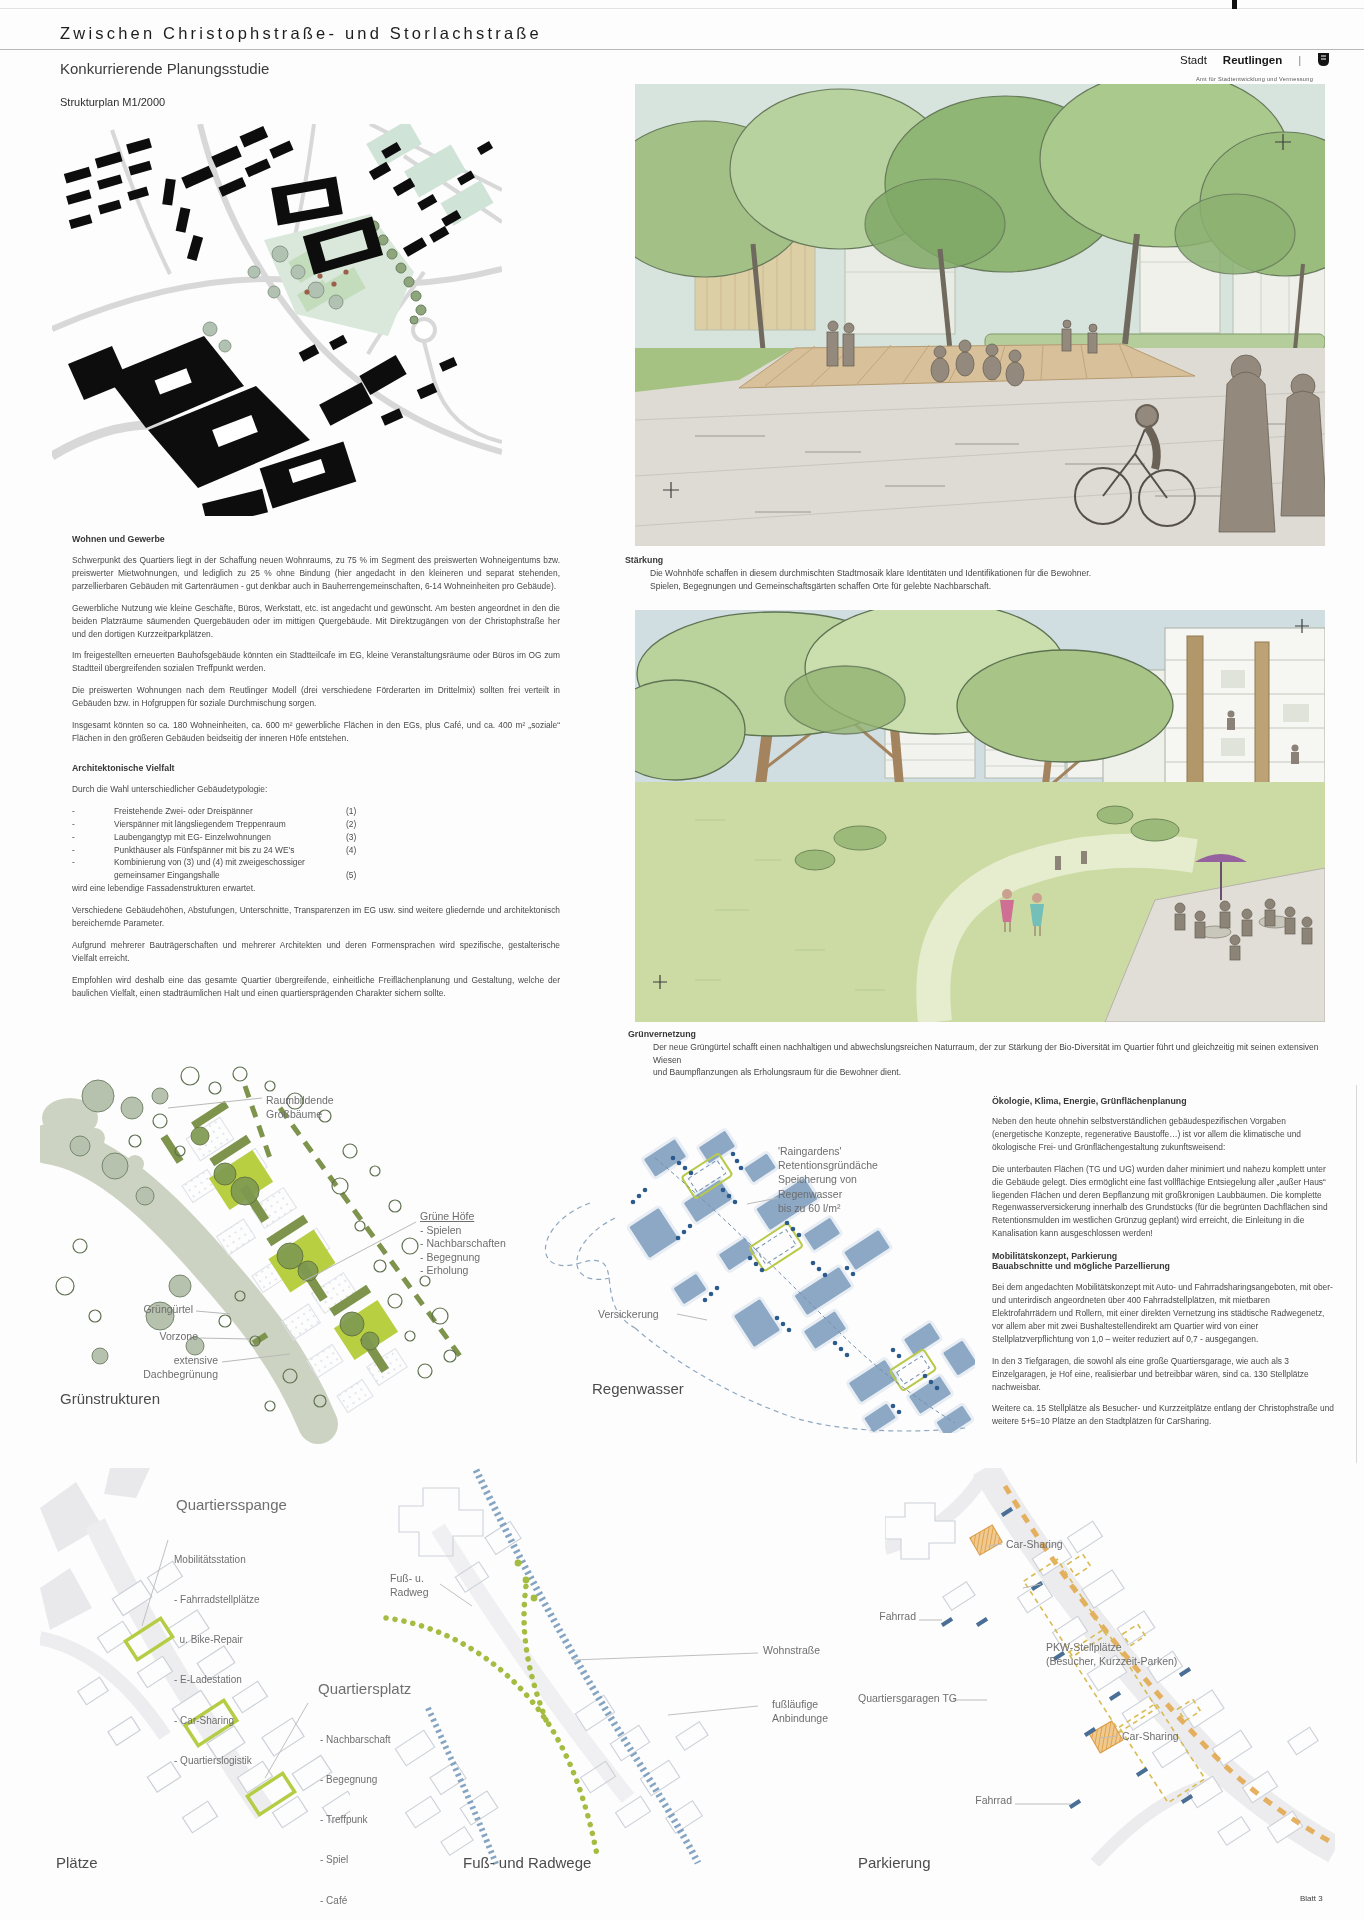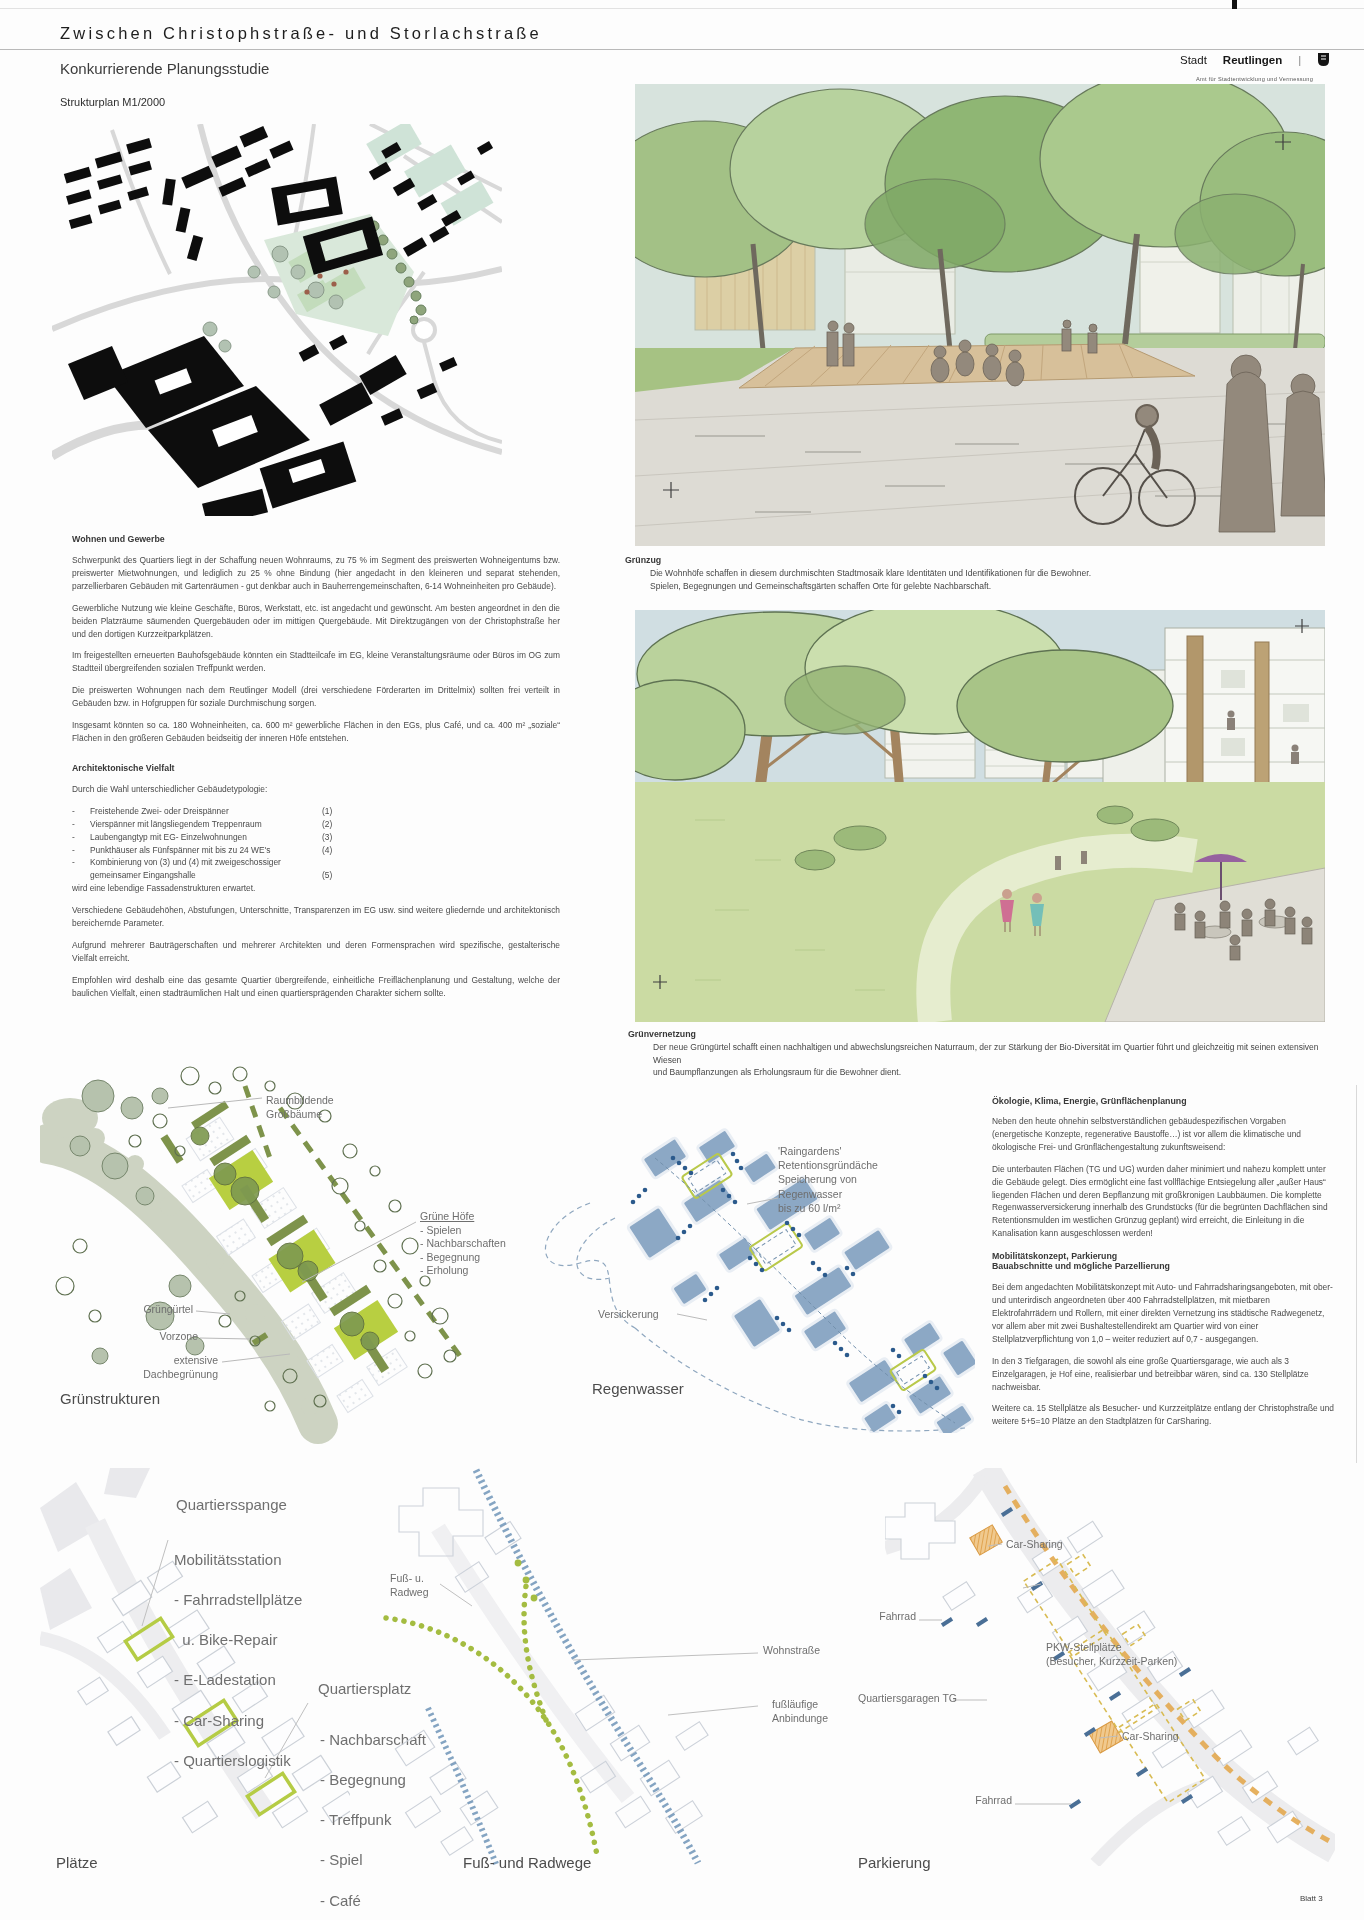--- a/index.html
+++ b/index.html
@@ -14,32 +14,32 @@
   .logo-row{display:flex;align-items:center;gap:16px;font-size:11.5px;color:#161616;}
   .logo-dept{font-size:5.6px;color:#555;letter-spacing:.3px;}
   
   .flow{display:block;}
   .sec-h{font-size:8.8px;font-weight:700;color:#383838;margin:0 0 10px 0;}
   .body-text p{margin:0 0 9px 0;font-size:8.4px;line-height:12.9px;text-align:justify;}
   .body-text.rag p{text-align:left;}
   .typ-intro{font-size:8.4px;line-height:12.9px;margin:0;}
   .typ-row{display:flex;font-size:8.4px;line-height:12.9px;}
   .typ-dash{width:18px;flex:none;}
-  .typ-text{width:218px;flex:none;}
+  .typ-text{width:218px;flex:none;margin-left:24px;}
   .typ-num{flex:none;padding-left:14px;}
   .typ-outro{font-size:8.4px;line-height:12.9px;margin:0 0 9px 0;}
   
   .cap-t{font-size:8.8px;font-weight:700;color:#383838;line-height:13px;}
   .cap{font-size:8.5px;line-height:12.6px;color:#464646;padding-left:25px;}
   
   .lbl{font-size:10.5px;line-height:13.6px;color:#6e6e6e;}
   .lbl .ul{text-decoration:underline;}
   .diag-title{font-size:15px;color:#4c4c4c;}
   .bot-h{font-size:15px;color:#6f6f6f;}
-  .bot-items{font-size:15px;line-height:13.4px;color:#6f6f6f;white-space:pre;}
+  .bot-items{font-size:10px;line-height:13.4px;color:#6f6f6f;white-space:pre;}
   .r{text-align:right;}
   .footer{font-size:8px;color:#3d3d3d;}
   svg{display:block;}
 </style>
 </head>
 <body>
 
 <div class="board">
 
   <div class="hairline" style="top:8px;"></div>
@@ -287,21 +287,21 @@
         <circle cx="532" cy="414" r="28"></circle>
       <path d="M468,412 L500,370 L532,414 M500,370 L510,345"></path>
       <circle cx="512" cy="332" r="11" fill="#93897c" stroke="#6b6257"></circle>
       <path d="M512,343 q14,18 8,42" stroke="#6b6257" stroke-width="8"></path>
     </g>
     <g stroke="#3f3f3f" stroke-width="1.2">
         <path d="M28,406 h16 M36,398 v16 M640,58 h16 M648,50 v16"></path>
       </g>
   </svg>
   <div class="abs" style="left:625px;top:554px;width:660px;">
-    <div class="cap-t">Grünzug</div>
+    <div class="cap-t">Stärkung</div>
     <div class="cap">Die Wohnhöfe schaffen in diesem durchmischten Stadtmosaik klare Identitäten und Identifikationen für die Bewohner.</div>
     <div class="cap">Spielen, Begegnungen und Gemeinschaftsgärten schaffen Orte für gelebte Nachbarschaft.</div>
   </div>
 
   <svg class="abs" style="left:635px;top:610px;" width="690" height="412" viewBox="0 0 690 412">
     <rect width="690" height="172" fill="#d0dee2"></rect>
     <g fill="#f2f3ee" stroke="#b4baae" stroke-width="1">
       <rect x="250" y="118" width="90" height="50"></rect>
         <rect x="350" y="124" width="80" height="44"></rect>
         <rect x="432" y="128" width="70" height="40"></rect>

